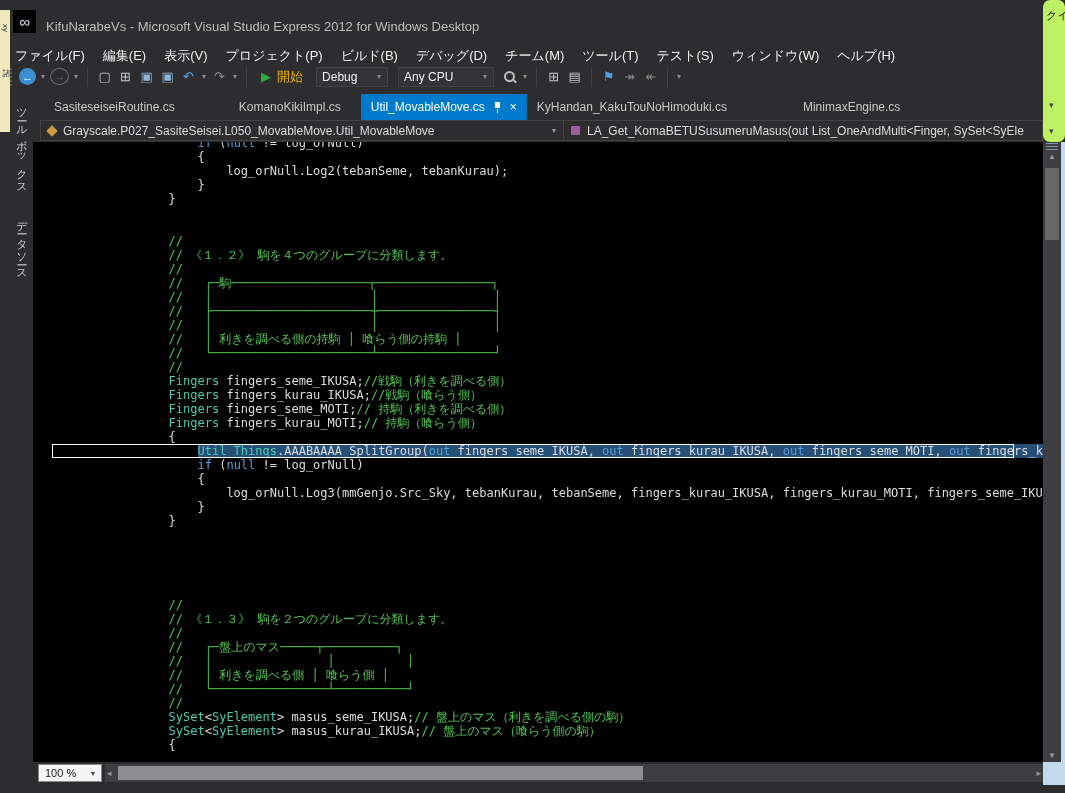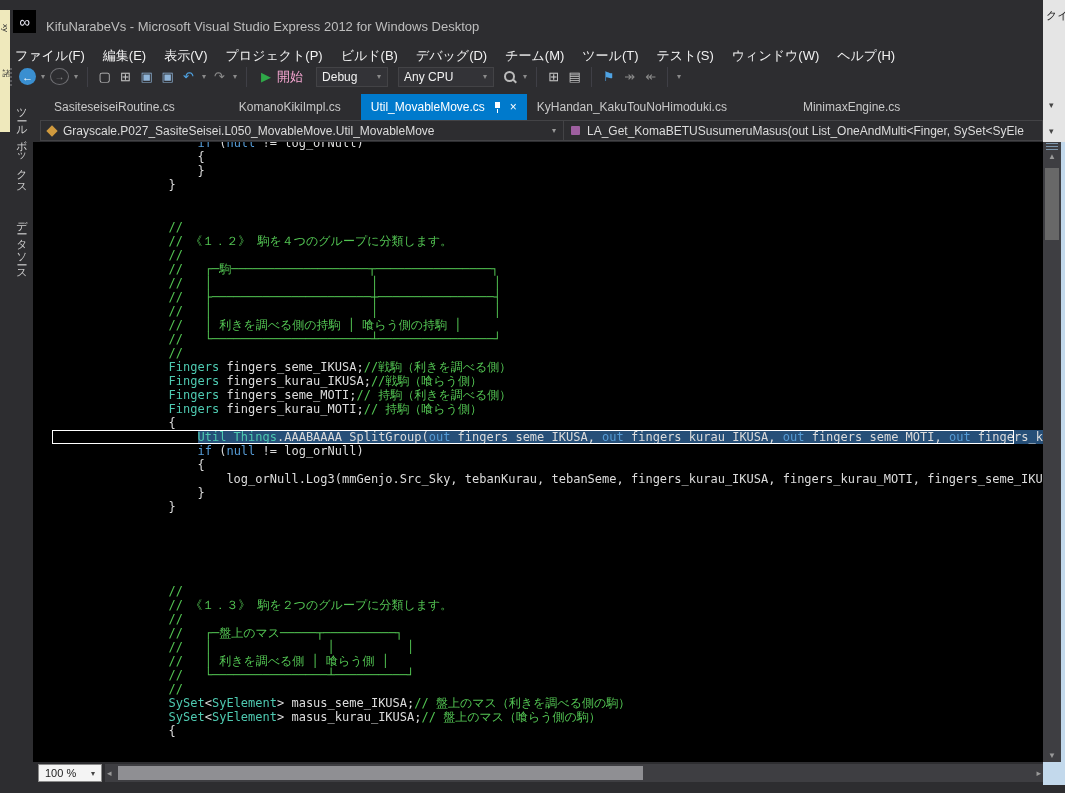--- a/index.html
+++ b/index.html
@@ -20,21 +20,21 @@
   .toolbar{position:absolute;top:60px;left:0;right:30px;height:33px;display:flex;align-items:center;padding-left:5px;gap:4px;}
   .tbgrip{width:4px;height:18px;margin:0 3px;background:repeating-linear-gradient(to bottom,#5A5A5E 0 2px,transparent 2px 4px);}
   .sep{width:1px;height:20px;background:#3F3F46;margin:0 4px;}
   .tbicon{min-width:17px;height:20px;display:flex;align-items:center;justify-content:center;font-size:13px;}
   .g1{color:#C8C8C8;} .g2{color:#8A8A8A;} .blue1{color:#4FA3E3;} .blue2{color:#8FB4D8;}
   .circ-blue{width:17px;height:17px;border-radius:50%;background:#3A8FD0;color:#fff;font-size:11px;}
   .circ-gray{width:15px;height:15px;border-radius:50%;background:transparent;border:1px solid #6E6E72;color:#8A8A8A;font-size:10px;}
   .tbcaret{color:#8A8A8A;font-size:8px;padding:0 1px;align-self:center;}
   .tbstart{display:flex;align-items:center;gap:6px;padding:0 6px;}
   .play{color:#2FA848;font-size:13px;}
-  .startlabel{color:#f9a8d4;font-size:13px;}
+  .startlabel{color:#eab308;font-size:13px;}
   .combo{display:flex;align-items:center;justify-content:space-between;height:20px;width:72px;background:#333337;border:1px solid #434346;color:#F1F1F1;font-size:12px;padding:0 5px;box-sizing:border-box;margin:0 3px;}
   .mag{width:7px;height:7px;border:2px solid #BBB;border-radius:50%;position:relative;display:inline-block;}
   .mag::after{content:'';position:absolute;width:5px;height:2px;background:#BBB;transform:rotate(45deg);right:-4px;bottom:-2px;}
   
   .tabrow{position:absolute;top:94px;left:36px;right:22px;height:26px;display:flex;align-items:stretch;overflow:hidden;}
   .tab{padding:0 10px;font-size:12px;color:#C8C8C8;display:flex;align-items:center;gap:8px;white-space:nowrap;}
   .tab.active{background:#007ACC;color:#FFF;}
   .tab:nth-child(1){margin-left:8px;}
   .tab:nth-child(2){margin-left:44px;}
   .tab:nth-child(3){margin-left:10px;}
@@ -66,21 +66,21 @@
   .pl{color:#DCDCDC;} .kw{color:#569CD6;} .ty{color:#4EC9B0;} .cm{color:#53C653;}
   .sel{background:#264F78;text-align:center;}
   
   .vscroll{position:absolute;top:142px;left:1043px;width:18px;height:620px;background:#3E3E42;}
   .vs-grip{height:8px;margin:1px 3px 0 3px;background:repeating-linear-gradient(to bottom,#7E97AC 0 1px,#3E3E42 1px 3px);}
   .vs-up{height:12px;line-height:12px;text-align:center;color:#999;font-size:8px;}
   .vs-thumb{position:absolute;top:26px;left:2px;right:2px;height:72px;background:#686868;}
   .vs-down{position:absolute;bottom:0;left:0;right:0;height:12px;line-height:12px;text-align:center;color:#999;font-size:8px;}
   .rightstrip{position:absolute;top:142px;right:0;width:4px;height:620px;background:#C3D9EC;}
   
-  .lightcol{position:absolute;top:0;left:1043px;width:22px;height:142px;background:#e5e5e5;}
+  .lightcol{position:absolute;top:0;left:1043px;width:22px;height:142px;background:#bef264;border-radius:7px;}
   .ql-text{position:absolute;top:8px;left:3px;font-size:11px;color:#222;writing-mode:horizontal-tb;white-space:nowrap;}
   .lc-caret1{position:absolute;top:100px;left:6px;font-size:9px;color:#444;}
   .lc-caret2{position:absolute;top:126px;left:6px;font-size:9px;color:#444;}
   
   .bottombar{position:absolute;top:762px;left:0;width:1065px;height:23px;background:#2D2D30;}
   .zoom{position:absolute;left:38px;top:2px;width:64px;height:18px;background:#F4F4F4;color:#222;font-size:11px;display:flex;align-items:center;justify-content:space-between;padding:0 6px;box-sizing:border-box;border:1px solid #8A8A8A;}
   .zoom .caret{font-size:8px;color:#444;}
   .hscroll{position:absolute;left:105px;top:2px;right:22px;height:18px;background:#3E3E42;}
   .hs-left{position:absolute;left:2px;top:0;height:18px;line-height:18px;color:#999;font-size:9px;}
   .hs-thumb{position:absolute;left:13px;top:2px;width:525px;height:14px;background:#8F8F93;}
@@ -191,20 +191,21 @@
 
 <div class="sliver">
     <span>xy</span>
     <span>諸</span>
   </div>
 
 <div class="editor">
   <div class="code">
       <div class="code-line"><span class="pl">                    </span><span class="kw">if</span><span class="pl"> (</span><span class="kw">null</span><span class="pl"> != log_orNull)</span></div>
       <div class="code-line"><span class="pl">                    {</span></div>
+      <div class="code-line"><span class="pl">                        log_orNull.Log2(tebanSeme, tebanKurau);</span></div>
       <div class="code-line"><span class="pl">                    }</span></div>
       <div class="code-line"><span class="pl">                }</span></div>
       <div class="code-line"></div>
       <div class="code-line"></div>
       <div class="code-line"><span class="cm">                //</span></div>
       <div class="code-line"><span class="cm">                // 《１．２》 駒を４つのグループに分類します。</span></div>
       <div class="code-line"><span class="cm">                //</span></div>
       <div class="code-line"><span class="cm">                //   ┌─駒───────────────────┬────────────────┐</span></div>
       <div class="code-line"><span class="cm">                //   │                      │                │</span></div>
       <div class="code-line"><span class="cm">                //   ├──────────────────────┼────────────────┤</span></div>

